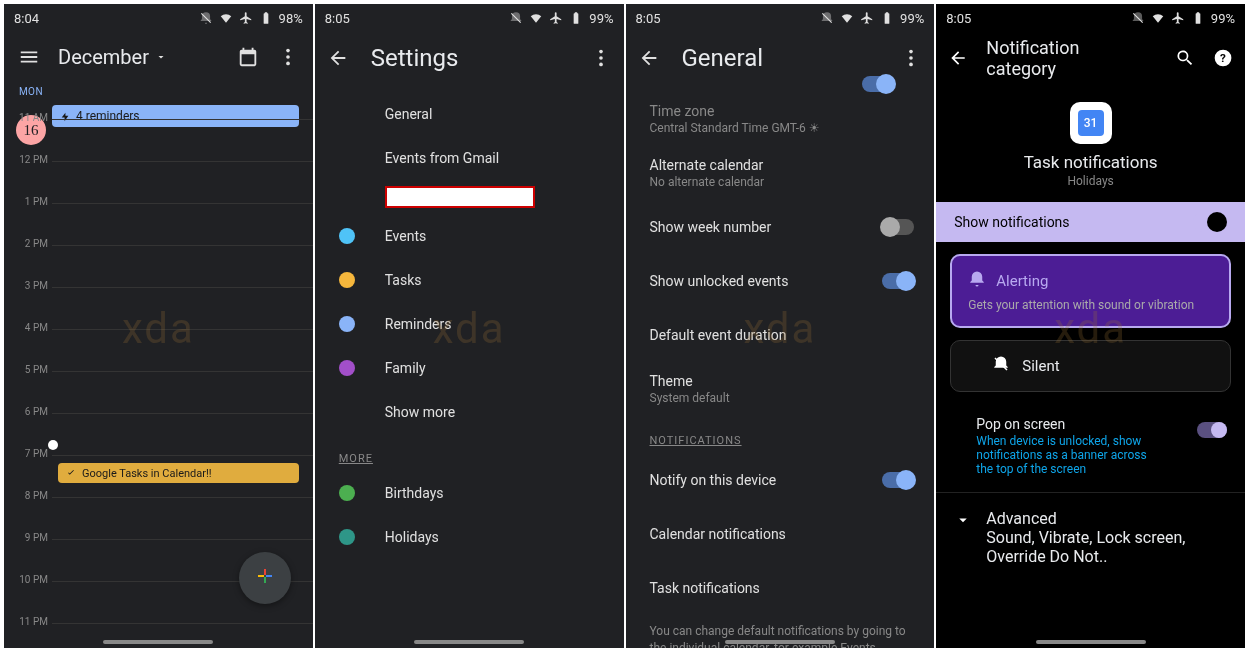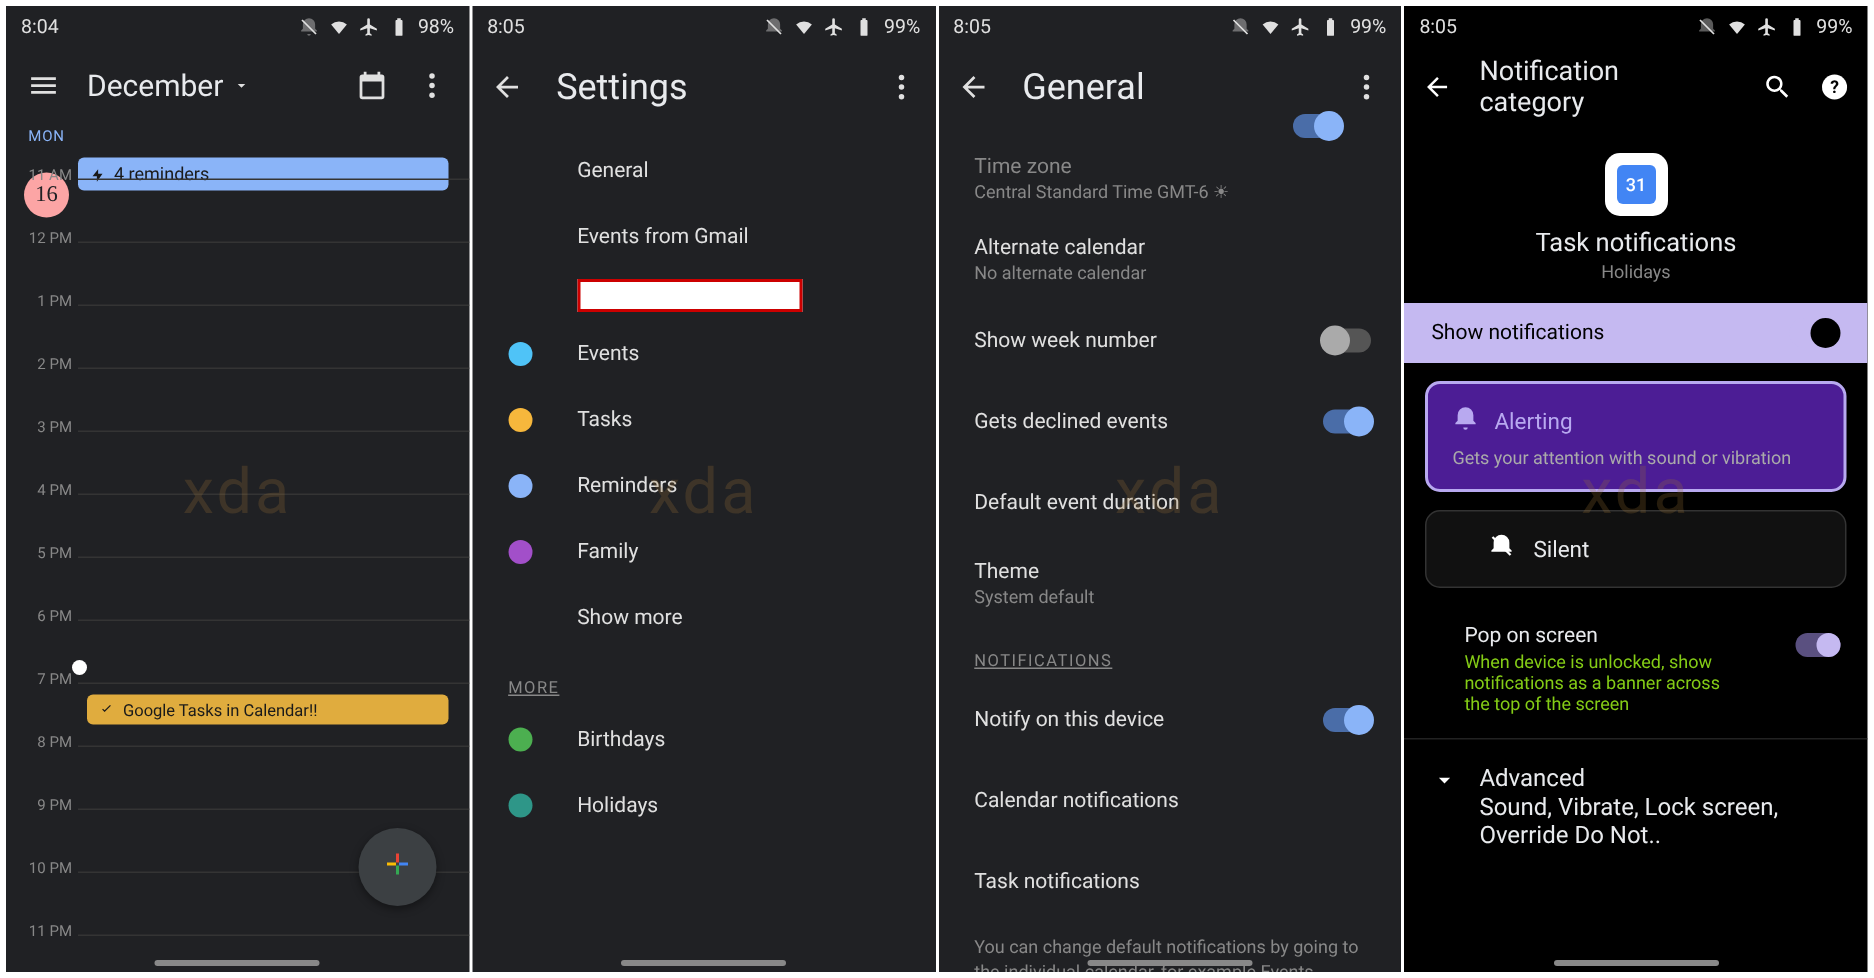--- a/index.html
+++ b/index.html
@@ -78,21 +78,21 @@
   .card { margin:12px 14px; border-radius:10px; padding:14px 16px; }
   .card.sel { background:#4c1d95; border:2px solid #b8a9f0; }
   .card.sel .ctitle { color:#b8a9f0; font-size:15px; display:flex; align-items:center; gap:10px; }
   .card.sel .csub { font-size:12px; color:#aaa; margin-top:6px; }
   .card.plain { background:#111; border:1px solid #333; display:flex; align-items:center; gap:12px; font-size:15px;padding-left:41px; }
   .bell svg { width:18px; height:18px; fill:#b8a9f0; }
   .bell2 svg { width:18px; height:18px; fill:#fff; }
 
   .opt { display:flex; padding:12px 18px 12px 40px; position:relative; }
   .opt .ot { font-size:14px; }
-  .opt .os { font-size:12px; color:#84cc16; margin-top:2px; max-width:180px; }
+  .opt .os { font-size:12px; color:#0ea5e9; margin-top:2px; max-width:180px; }
   .opt .tg { position:absolute; right:18px; top:18px; }
   .advrow { display:flex; align-items:flex-start; gap:14px; padding:12px 18px; }
   .chev { width:18px; height:18px; margin-top:2px; }
   .chev svg { width:100%; height:100%; fill:#fff; }
 </style>
 </head>
 <body>
 
 <div class="row">
 
@@ -347,21 +347,21 @@
     </div>
     <div class="itm tall">
       <span class="ttl">Alternate calendar</span>
       <span class="sub">No alternate calendar</span>
     </div>
     <div class="itm tall">
       <span class="ttl">Show week number</span>
       <div class="toggle"></div>
     </div>
     <div class="itm tall">
-      <span class="ttl">Gets declined events</span>
+      <span class="ttl">Show unlocked events</span>
       <div class="toggle on"></div>
     </div>
     <div class="itm tall">
       <span class="ttl">Default event duration</span>
     </div>
     <div class="itm tall">
       <span class="ttl">Theme</span>
       <span class="sub">System default</span>
     </div>
     <div class="sect">NOTIFICATIONS</div>

